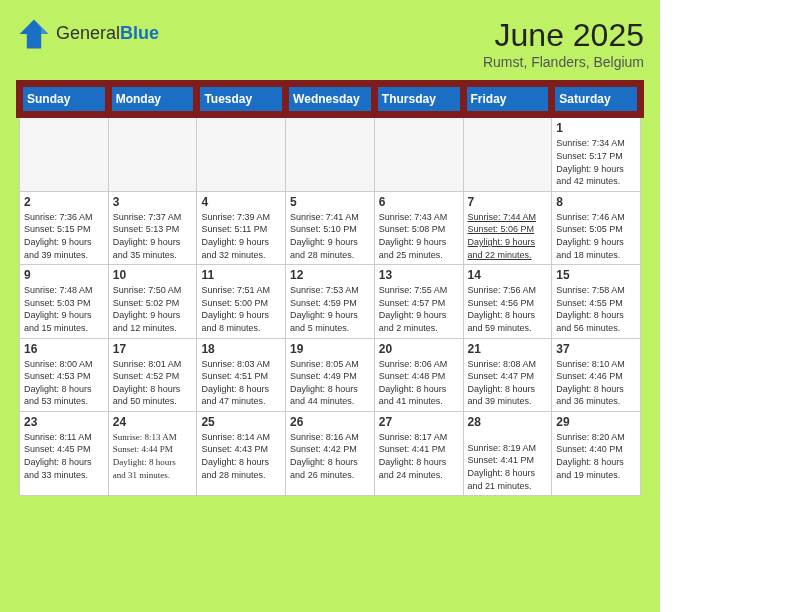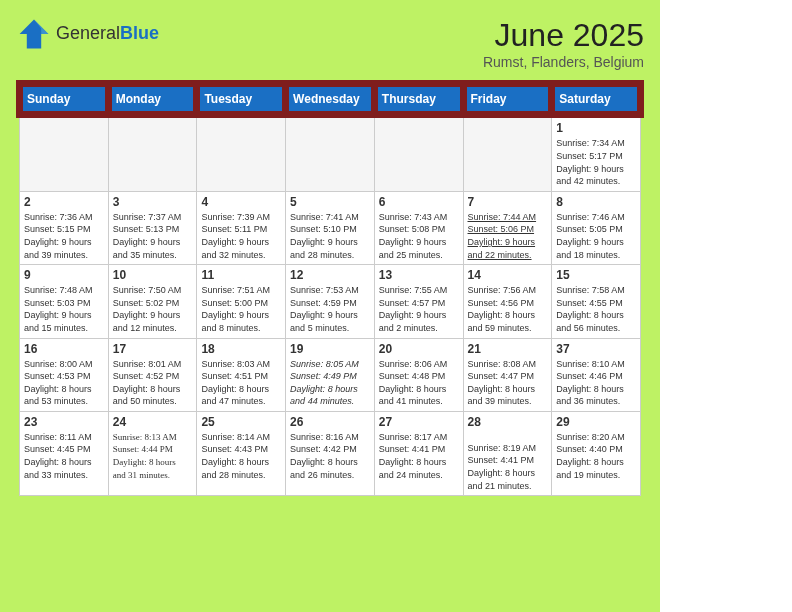--- a/index.html
+++ b/index.html
@@ -257,21 +257,21 @@
           </td>
           <td>
             <span class="day-number">18</span>
             <div class="day-info" style="white-space: pre-line;">Sunrise: 8:03 AM
 Sunset: 4:51 PM
 Daylight: 8 hours
 and 47 minutes.</div>
           </td>
           <td>
             <span class="day-number">19</span>
-            <div class="day-info" style="white-space: pre-line; font-style: italic;">Sunrise: 8:05 AM
+            <div class="day-info" style="white-space: pre-line;">Sunrise: 8:05 AM
 Sunset: 4:49 PM
 Daylight: 8 hours
 and 44 minutes.</div>
           </td>
           <td>
             <span class="day-number">20</span>
             <div class="day-info" style="white-space: pre-line;">Sunrise: 8:06 AM
 Sunset: 4:48 PM
 Daylight: 8 hours
 and 41 minutes.</div>

